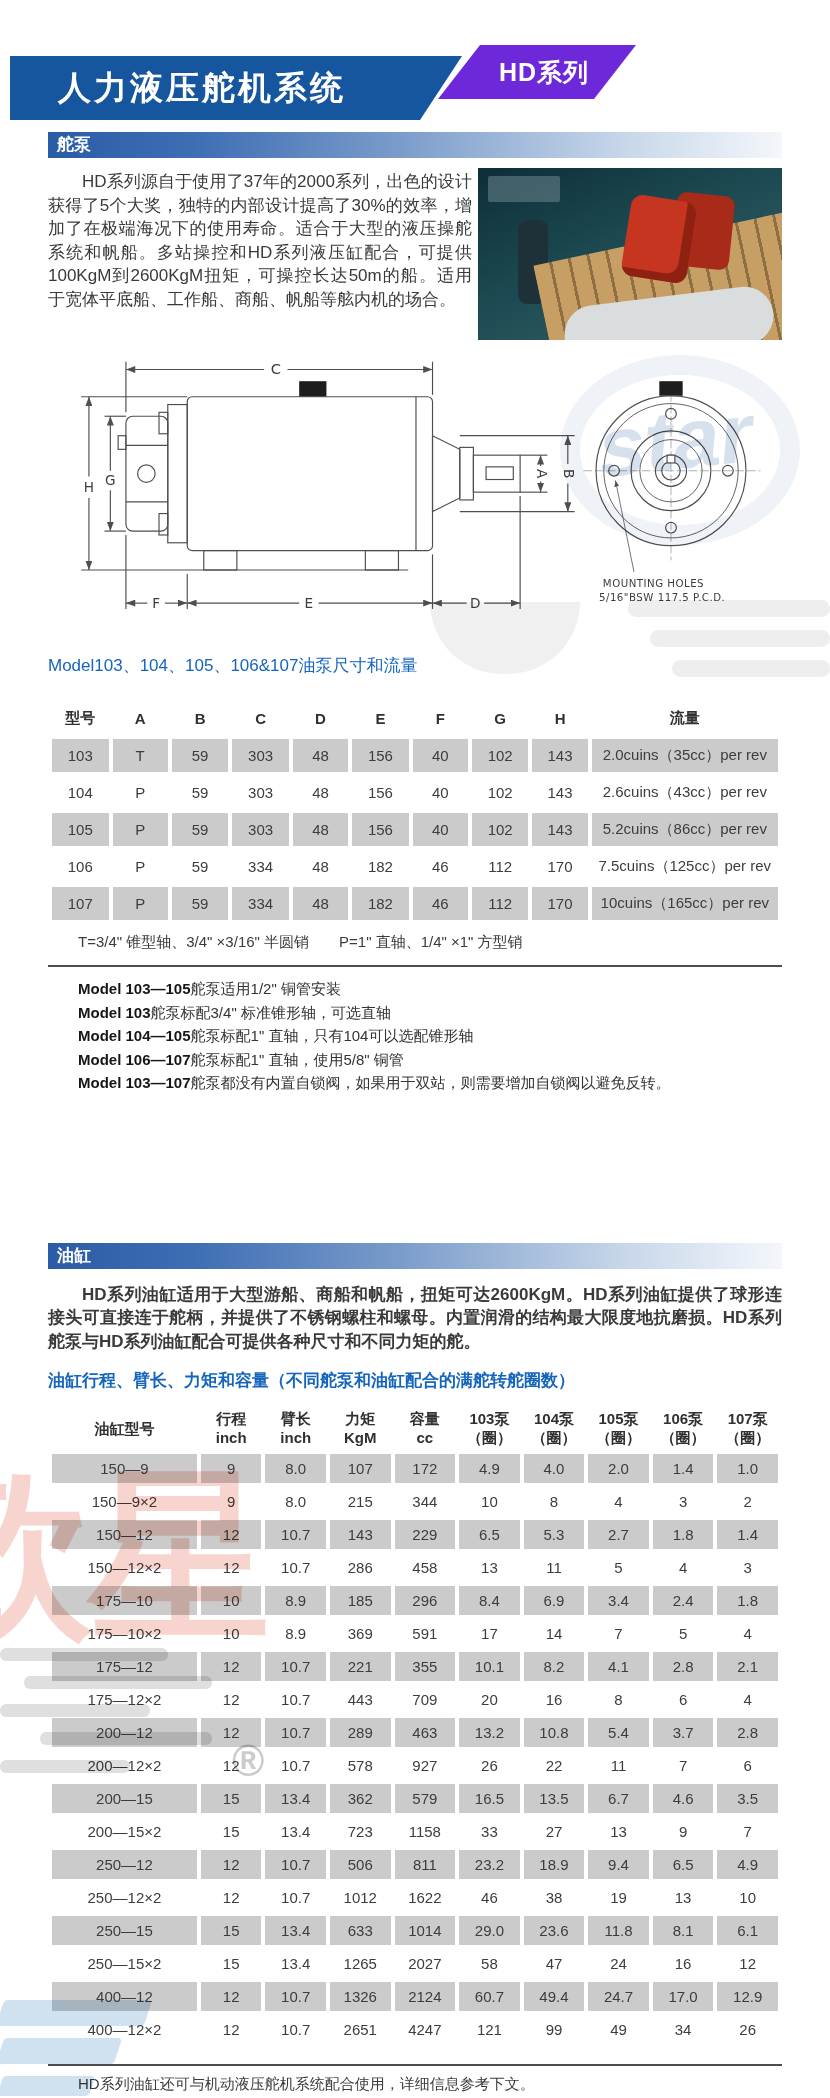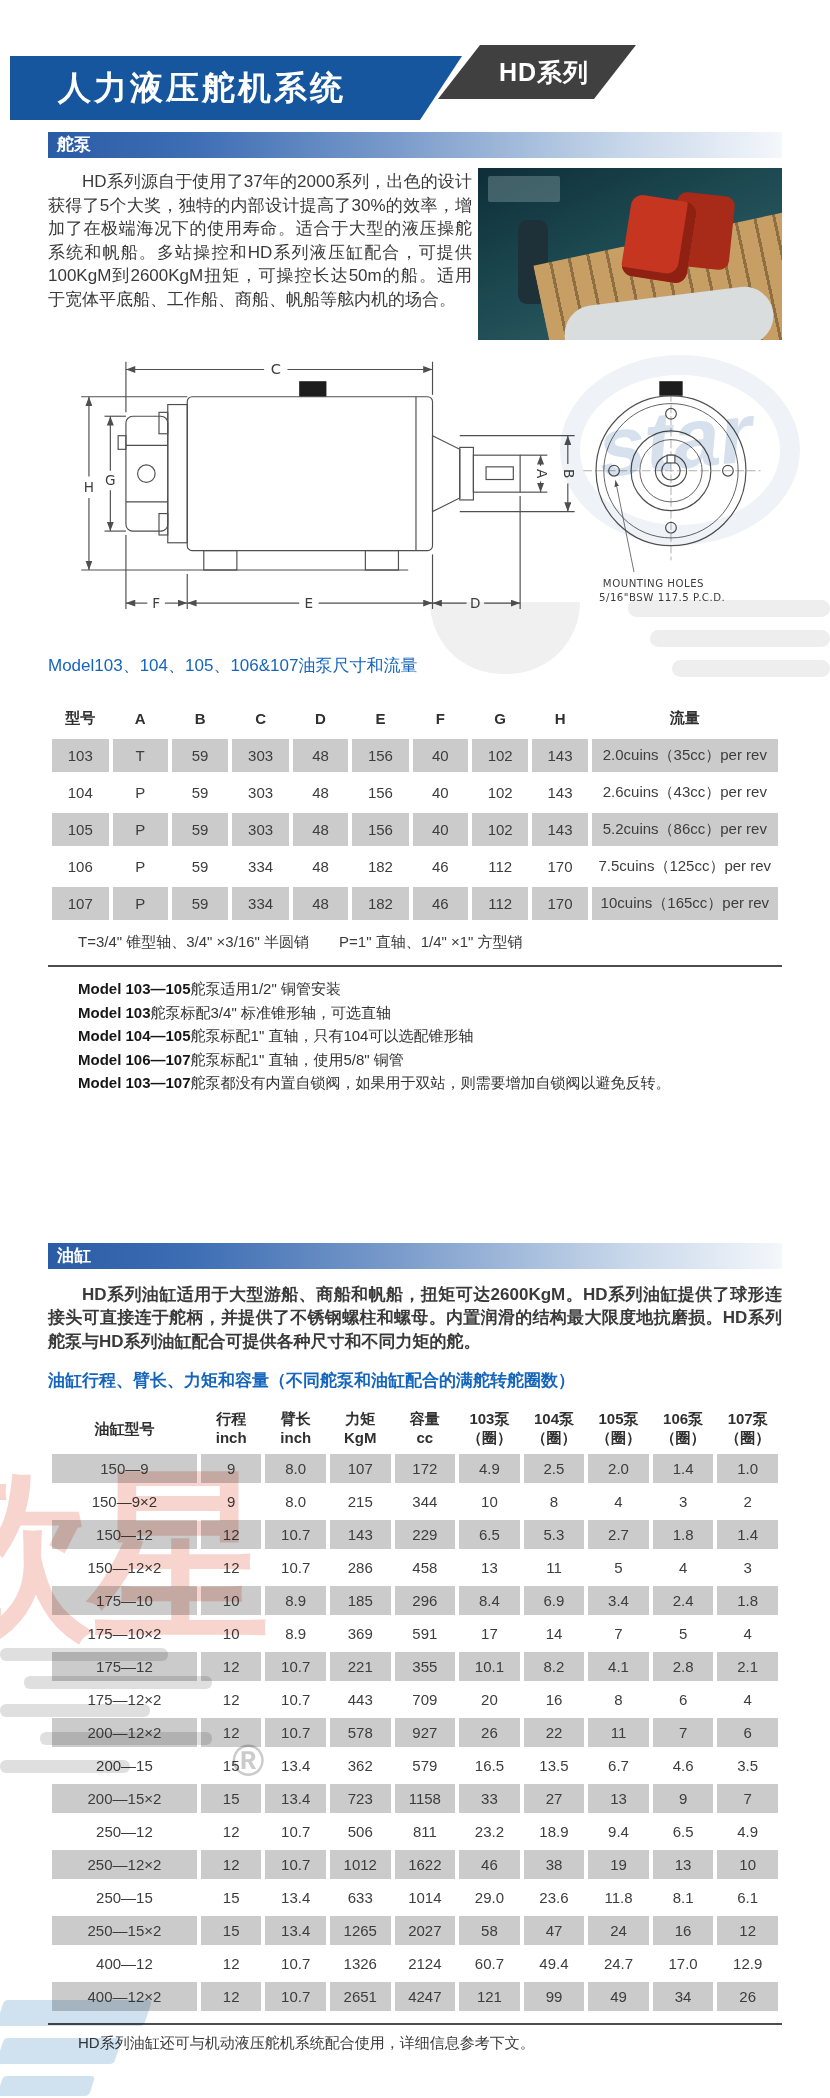--- a/index.html
+++ b/index.html
@@ -6,21 +6,21 @@
   .page{position:relative;width:830px;height:2098px;background:#fff;overflow:hidden;
         font-family:"Liberation Sans","DejaVu Sans",sans-serif;color:#3c3c3c;}
   .z{position:relative;z-index:1;}
 
   
   .banner{position:relative;margin-top:40px;height:64px;}
   .banner-main{position:absolute;left:10px;top:0;width:452px;height:64px;background:#15569e;
       clip-path:polygon(0 0,452px 0,410px 64px,0 64px);
       color:#fff;font-size:33px;font-weight:bold;line-height:64px;padding-left:48px;
       box-sizing:border-box;letter-spacing:3px;margin-top:16px;}
-  .banner-badge{position:absolute;left:438px;top:5px;width:198px;height:54px;background:#404040;
+  .banner-badge{position:absolute;left:438px;top:5px;width:198px;height:54px;background:#6d28d9;
       clip-path:polygon(42px 0,198px 0,156px 54px,0 54px);
       color:#fff;font-size:25px;font-weight:bold;line-height:54px;text-align:center;
       padding-left:14px;box-sizing:border-box;letter-spacing:1px;}
 
   .content{position:relative;z-index:1;margin:0 48px;width:734px;}
 
   .sec-bar{height:26px;color:#fff;font-weight:bold;font-size:17px;line-height:26px;
       padding-left:9px;box-sizing:border-box;
       background:linear-gradient(90deg,#2a5ca6 0,#3e6eb4 20%,#7b9ccb 48%,#c6d6e9 78%,#f4f7fb 100%);}
   .bar-pump{margin-top:28px;}
@@ -63,21 +63,21 @@
   tbody tr:nth-child(even) td{background:#fff;}
 
   .pin-note{margin-top:9px;padding-left:30px;font-size:15px;color:#3b3b3b;}
   .notes{margin-top:13px;border-top:2px solid #4d4d4d;padding:10px 0 14px;}
   .note-line{font-size:15px;color:#333;line-height:23.5px;padding-left:30px;}
   .note-line b{color:#161616;}
 
   .cyl-intro{margin-top:14px;font-weight:bold;}
   .cyl-intro p{margin:0;font-size:17px;line-height:23.5px;text-align:justify;text-indent:2em;color:#3a3a3a;}
   .tbl-title2{margin-top:16px;margin-bottom:10px;color:#1565bd;font-size:17px;font-weight:bold;}
-  .cyl-foot{margin-top:8px;border-top:2px solid #4d4d4d;padding:9px 0 0 30px;font-size:15px;color:#3b3b3b;}
+  .cyl-foot{margin-top:16px;border-top:2px solid #4d4d4d;padding:9px 0 0 30px;font-size:15px;color:#3b3b3b;}
 
   
   .wm{position:absolute;z-index:5;pointer-events:none;mix-blend-mode:multiply;}
   .wm-ellipse{left:560px;top:355px;width:240px;height:190px;border:20px solid #e2e8f0;
       border-radius:50%;opacity:.55;box-sizing:border-box;}
   .wm-star{left:598px;top:392px;font-size:84px;font-style:italic;font-weight:bold;color:#ccdae9;
       transform:rotate(-6deg);opacity:.8;}
   .wm-bowl{left:430px;top:602px;width:150px;height:72px;background:#e4e4e4;
       border-radius:0 0 110px 110px;opacity:.55;}
   .wm-bar{background:#e2e2e2;height:17px;border-radius:9px;opacity:.6;}
@@ -440,21 +440,21 @@
 </tr>
       </thead>
       <tbody>
   <tr>
     <td>150—9</td>
     <td>9</td>
     <td>8.0</td>
     <td>107</td>
     <td>172</td>
     <td>4.9</td>
-    <td>2.5</td>
+    <td>4.0</td>
     <td>2.0</td>
     <td>1.4</td>
     <td>1.0</td>
   </tr>
 
   <tr>
     <td>150—9×2</td>
     <td>9</td>
     <td>8.0</td>
     <td>215</td>
@@ -537,20 +537,32 @@
     <td>10.7</td>
     <td>443</td>
     <td>709</td>
     <td>20</td>
     <td>16</td>
     <td>8</td>
     <td>6</td>
     <td>4</td>
   </tr>
 
+  <tr>
+    <td>200—12</td>
+    <td>12</td>
+    <td>10.7</td>
+    <td>289</td>
+    <td>463</td>
+    <td>13.2</td>
+    <td>10.8</td>
+    <td>5.4</td>
+    <td>3.7</td>
+    <td>2.8</td>
+  </tr>
 
   <tr>
     <td>200—12×2</td>
     <td>12</td>
     <td>10.7</td>
     <td>578</td>
     <td>927</td>
     <td>26</td>
     <td>22</td>
     <td>11</td>

